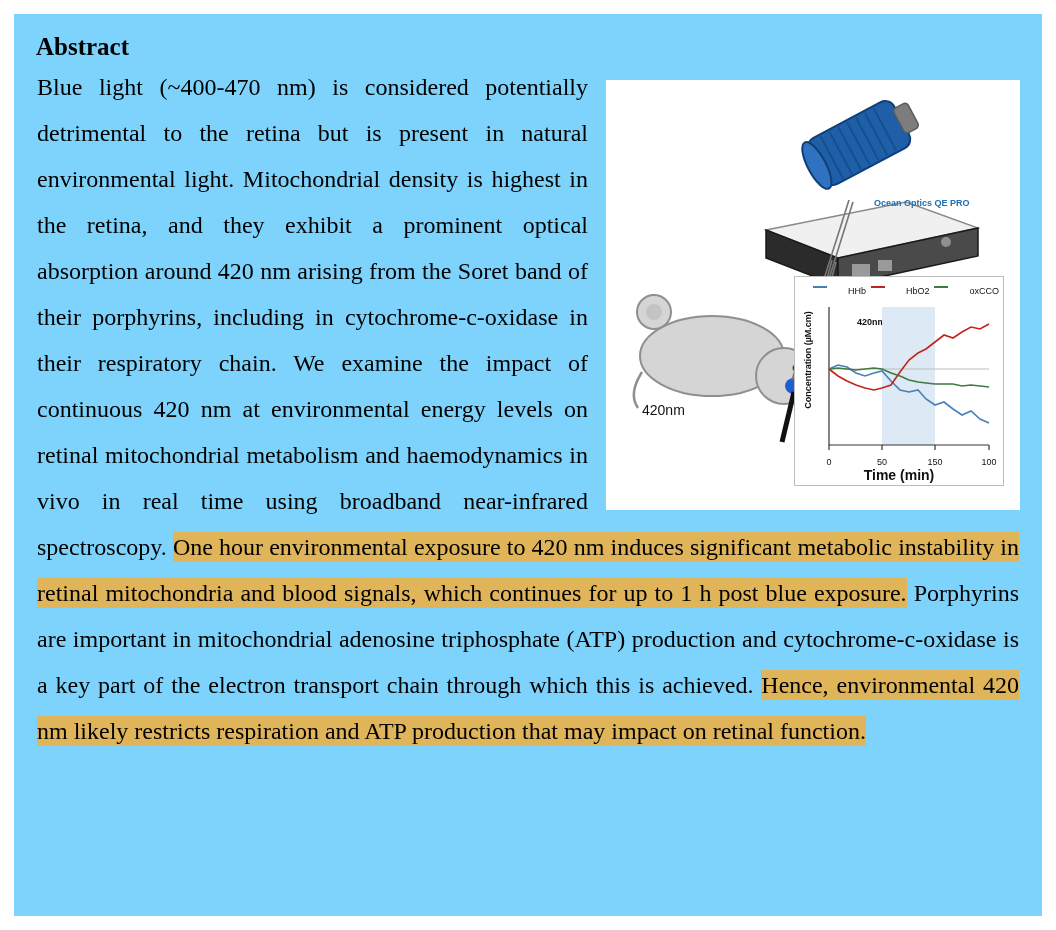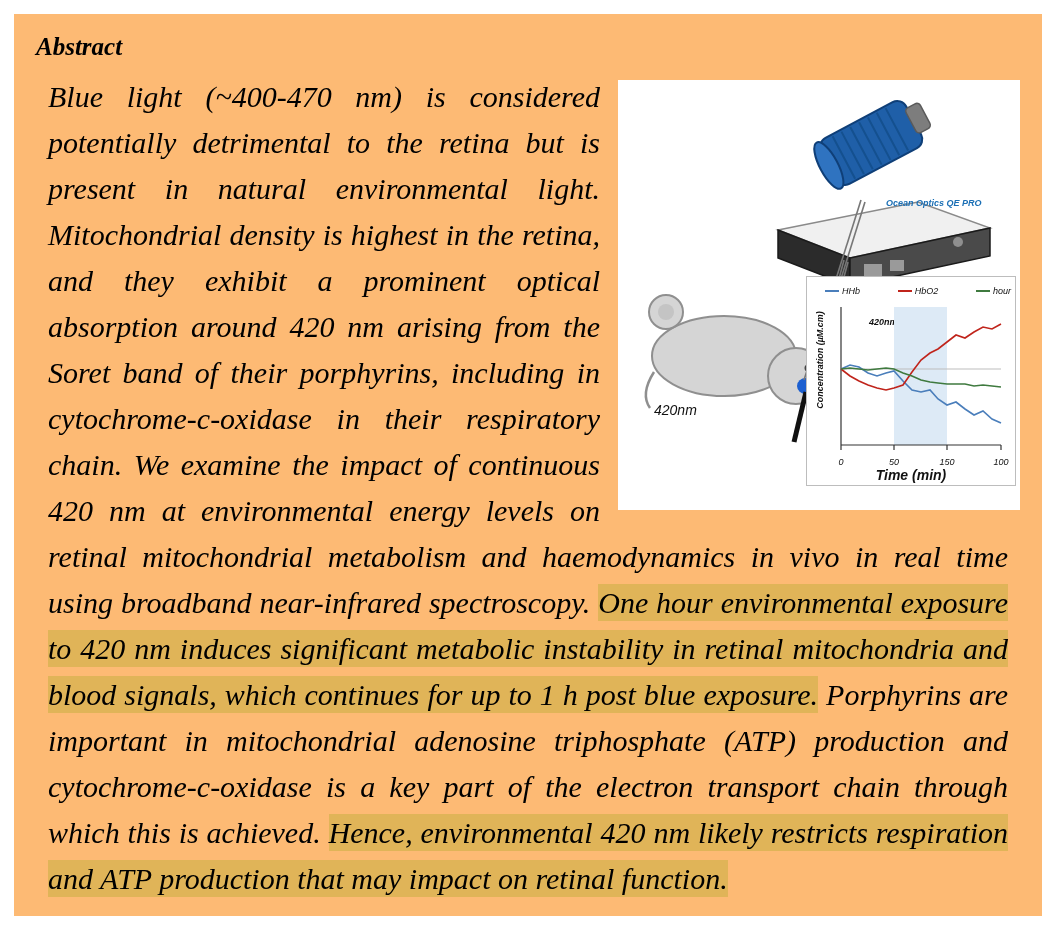--- a/index.html
+++ b/index.html
@@ -11,49 +11,49 @@
     width: 1056px;
     height: 930px;
     font-family: "Liberation Serif", serif;
   }
   .abstract-card {
     position: absolute;
     left: 14px;
     top: 14px;
     width: 1028px;
     height: 902px;
-    background: #fdba74;
+    background: #7dd3fc;
     box-sizing: border-box;
     padding: 18px 22px 10px 22px;
-    font-style: italic;
   }
   .abstract-heading {
     font-family: "Liberation Serif", serif;
     font-weight: bold;
     font-size: 25px;
     line-height: 30px;
     color: #000;
     margin: 0 0 2px 0;
   }
   .figure-box {
     float: right;
     width: 402px;
     height: 430px;
     background: #ffffff;
     margin: 16px 0 6px 18px;
     position: relative;
     overflow: hidden;
+    padding-left: 12px;
   }
   .abstract-text {
-    font-size: 30px;
+    font-size: 24px;
     line-height: 46px;
     color: #000;
     text-align: justify;
     text-justify: inter-word;
-    margin: 12px;
+    margin: 1px;
     -webkit-hyphens: manual;
     hyphens: manual;
   }
   .hl {
     background: #e0b458;
     box-decoration-break: clone;
     -webkit-box-decoration-break: clone;
     padding: 2px 0 2px 0;
   }
 
@@ -75,21 +75,21 @@
     top: 6px;
     width: 186px;
     height: 16px;
     display: flex;
     justify-content: space-between;
     align-items: center;
     font-family: "Liberation Sans", sans-serif;
     font-size: 9px;
     color: #111;
   }
-  .legend .item { display: flex; align-items: center; gap: 3px; }
+  .legend .item { display: flex; align-items: flex-start; gap: 21px; }
   .legend .swatch { display: inline-block; width: 14px; height: 2px; }
   .ylabel {
     position: absolute;
     left: -52px;
     top: 78px;
     width: 130px;
     text-align: center;
     transform: rotate(-90deg);
     font-family: "Liberation Sans", sans-serif;
     font-size: 9px;
@@ -214,21 +214,21 @@
         <span class="item">
           <span class="swatch" style="background:#4a7ebb"></span>
           <span>HHb</span>
         </span>
         <span class="item">
           <span class="swatch" style="background:#c0241b"></span>
           <span>HbO2</span>
         </span>
         <span class="item">
           <span class="swatch" style="background:#3f7a3f"></span>
-          <span>hour</span>
+          <span>oxCCO</span>
         </span>
       </div>
 
       <div class="annot-on">420nm on</div>
 
       <svg width="208" height="208" viewBox="0 0 208 208" style="position:absolute;left:0;top:0">
 
         <rect x="87" y="30" width="53" height="138" fill="#ddeaf6"></rect>
 
         <line x1="34" y1="92" x2="194" y2="92" stroke="#bdbdbd" stroke-width="1"></line>

